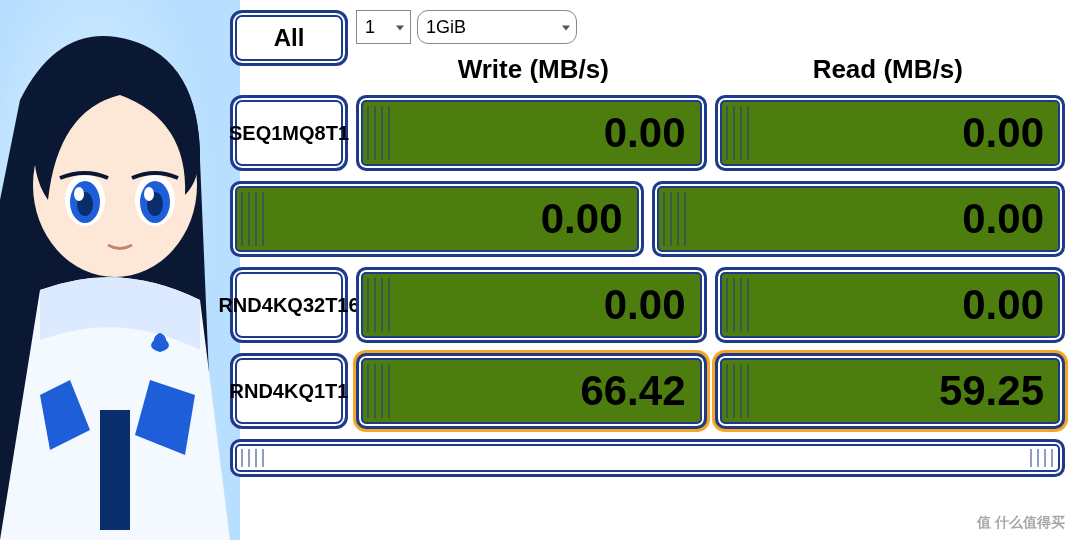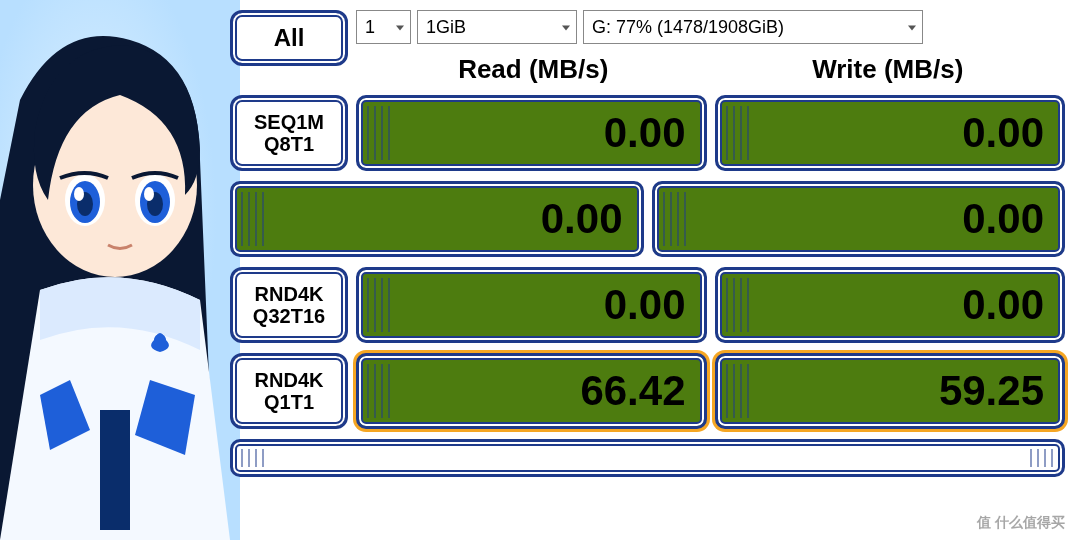--- a/index.html
+++ b/index.html
@@ -66,21 +66,21 @@
     content: "";
     position: absolute;
     right: 6px;
     top: 50%;
     transform: translateY(-30%);
     border-left: 4px solid transparent;
     border-right: 4px solid transparent;
     border-top: 5px solid #555;
   }
   .sel-runs { width: 55px; }
-  .sel-size { width: 160px; }
+  .sel-size { width: 160px; border-radius: 11px; }
   .sel-drive { width: 340px; }
   .sel-unit { width: 120px; }
   .headers-row {
     display: flex;
     margin-top: -18px;
     margin-bottom: 6px;
   }
   .col-header {
     flex: 1;
     text-align: center;
@@ -93,21 +93,21 @@
     margin-bottom: 10px;
   }
   .test-btn {
     width: 118px;
     height: 76px;
     background: #fff;
     border: 3px solid #1e3a8a;
     border-radius: 12px;
     box-shadow: inset 0 0 0 2px #fff, inset 0 0 0 4px #1e3a8a;
     display: flex;
-    flex-direction: column;
+    flex-direction: row;
     align-items: center;
     justify-content: center;
     font-size: 20px;
     font-weight: bold;
     line-height: 1.1;
     cursor: pointer;
   }
   .result-box {
     flex: 1;
     height: 76px;
@@ -204,27 +204,24 @@
       <span>All</span>
     </div>
     <div style="flex:1">
       <div class="selects">
         <div class="sel sel-runs">
           <span>1</span>
         </div>
         <div class="sel sel-size">
           <span>1GiB</span>
         </div>
-        <div class="sel sel-drive">
-          <span>G: 77% (1478/1908GiB)</span>
-        </div>
       </div>
       <div class="headers-row" style="margin-top:10px">
+        <div class="col-header">Write (MB/s)</div>
         <div class="col-header">Read (MB/s)</div>
-        <div class="col-header">Write (MB/s)</div>
       </div>
     </div>
   </div>
 
   <div id="rows">
       <div class="test-row">
         <div class="test-btn">
           <span>SEQ1M</span>
           <span>Q8T1</span>
         </div>

